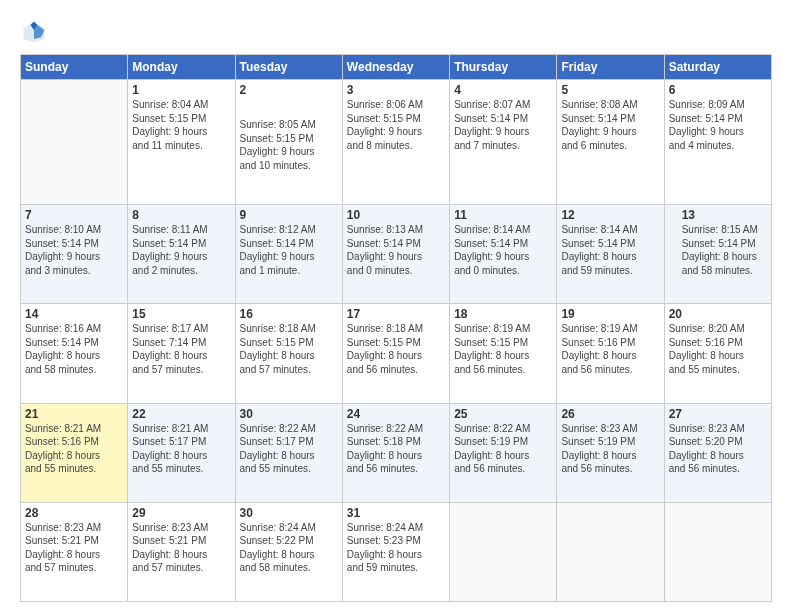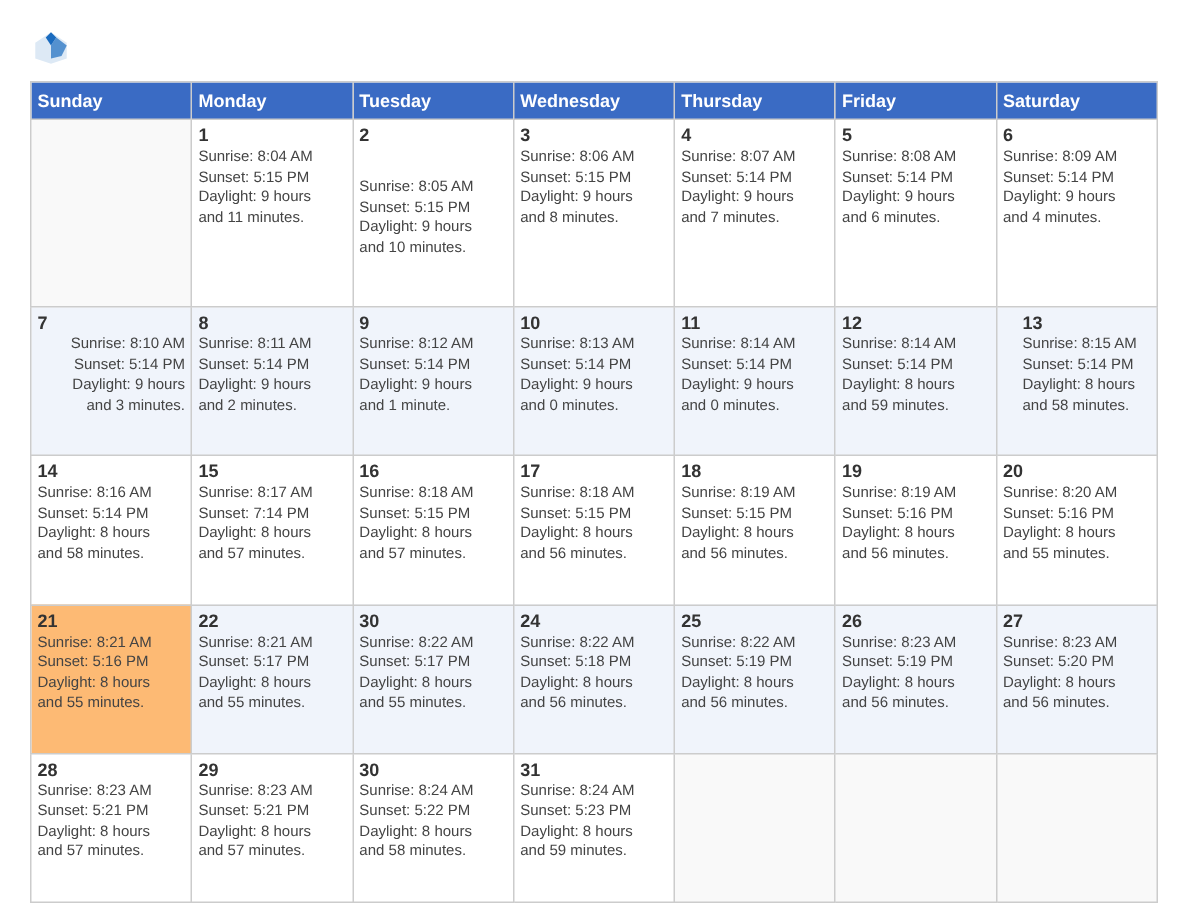--- a/index.html
+++ b/index.html
@@ -167,21 +167,21 @@
             <span class="day-number">6</span>
             <div class="day-info" style="white-space: pre-line;">Sunrise: 8:09 AM
 Sunset: 5:14 PM
 Daylight: 9 hours
 and 4 minutes.</div>
           </td>
         </tr>
         <tr>
           <td style="background: rgb(240, 244, 251);">
             <span class="day-number">7</span>
-            <div class="day-info" style="white-space: pre-line; text-align: right;">Sunrise: 8:10 AM
+            <div class="day-info" style="white-space: pre-line;">Sunrise: 8:10 AM
 Sunset: 5:14 PM
 Daylight: 9 hours
 and 3 minutes.</div>
           </td>
           <td style="background: rgb(240, 244, 251);">
             <span class="day-number">8</span>
             <div class="day-info" style="white-space: pre-line;">Sunrise: 8:11 AM
 Sunset: 5:14 PM
 Daylight: 9 hours
 and 2 minutes.</div>
@@ -267,21 +267,21 @@
           </td>
           <td style="background: rgb(255, 255, 255);">
             <span class="day-number">20</span>
             <div class="day-info" style="white-space: pre-line;">Sunrise: 8:20 AM
 Sunset: 5:16 PM
 Daylight: 8 hours
 and 55 minutes.</div>
           </td>
         </tr>
         <tr>
-          <td style="background: #fdba74;">
+          <td style="background: #fef9c3;">
             <span class="day-number">21</span>
             <div class="day-info" style="white-space: pre-line;">Sunrise: 8:21 AM
 Sunset: 5:16 PM
 Daylight: 8 hours
 and 55 minutes.</div>
           </td>
           <td style="background: rgb(240, 244, 251);">
             <span class="day-number">22</span>
             <div class="day-info" style="white-space: pre-line;">Sunrise: 8:21 AM
 Sunset: 5:17 PM

